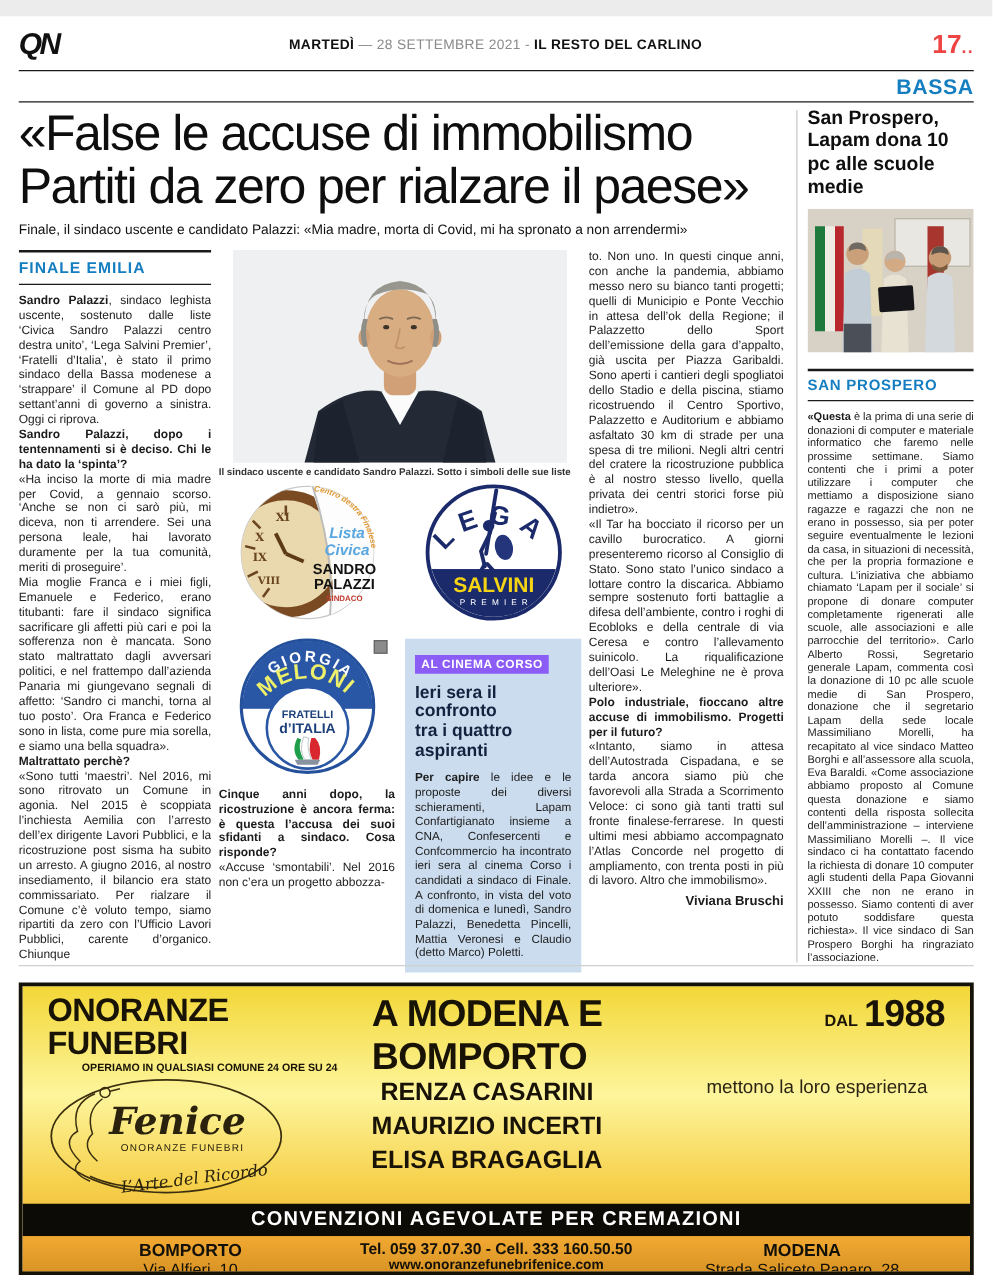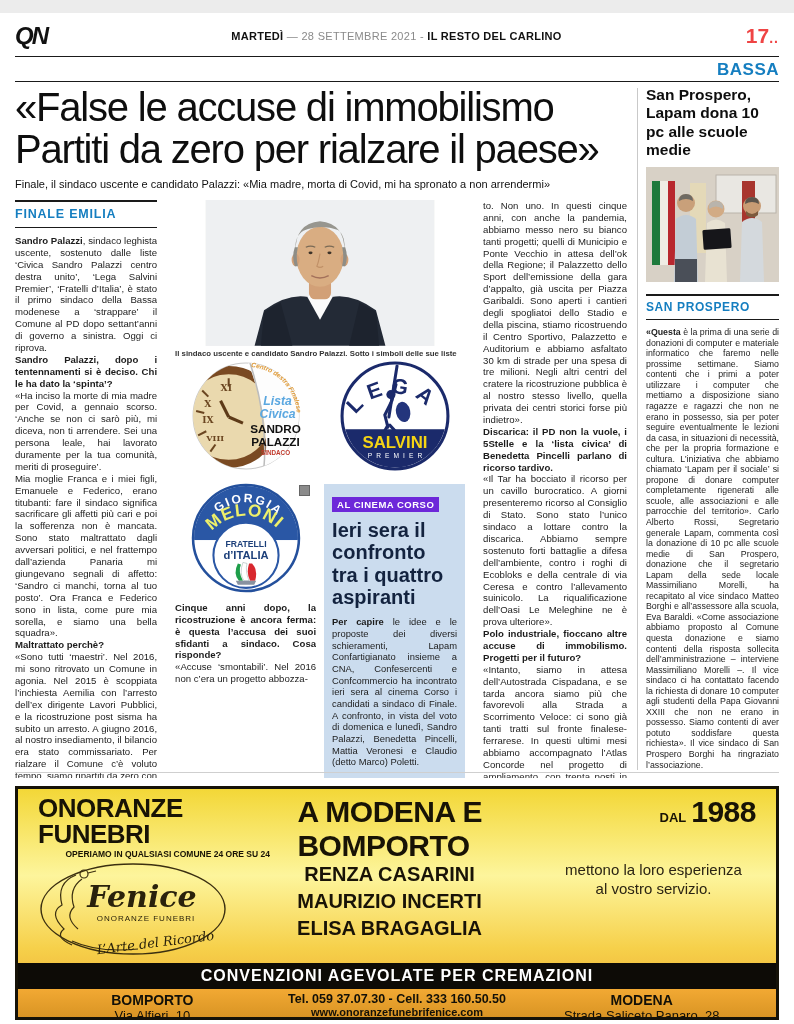--- a/index.html
+++ b/index.html
@@ -11,39 +11,39 @@
   .mh-center{flex:1;text-align:center;font-size:11px;letter-spacing:.3px;color:#8a8a8a;}
   .mh-center b{color:#111;}
   .pageno{font-size:21px;font-weight:900;color:#ef4444;}
   .pageno .dots{font-size:14px;letter-spacing:1px;}
   .rule{position:absolute;left:15px;width:764px;height:1px;background:#1a1a1a;}
   .bassa{position:absolute;right:15px;top:60px;font-size:17px;font-weight:900;letter-spacing:.5px;}
   
   .headline{position:absolute;left:15px;top:86px;width:622px;font-weight:400;font-size:40px;line-height:1.05;letter-spacing:-1.2px;color:#0e0e0e;}
   .standfirst{position:absolute;left:15px;top:178px;width:622px;font-size:11px;color:#111;white-space:nowrap;}
   
-  .main{position:absolute;left:15px;top:200px;width:612px;height:578px;display:flex;gap:18px;}
+  .main{position:absolute;left:15px;top:200px;width:612px;height:578px;display:flex;gap:6px;}
   .ncol{overflow:hidden;}
   .col1{width:154px;}
   .mid{width:290px;display:flex;flex-direction:column;}
   .col4{width:156px;}
   .kicker{border-top:2px solid #1a1a1a;border-bottom:1px solid #1a1a1a;padding:5px 0 6px;font-size:12.5px;font-weight:700;letter-spacing:.8px;margin-bottom:7px;}
   .para{margin:0;font-size:9.6px;line-height:1.24;text-align:justify;}
   .para.b{font-weight:700;}
   .byline{font-size:10.5px;font-weight:700;text-align:right;margin-top:4px;}
   .caption{font-size:7.8px;font-weight:700;color:#333;margin:3px 0 4px;white-space:nowrap;overflow:hidden;}
   .subrow{display:flex;gap:8px;}
   .subcol{width:141px;display:flex;flex-direction:column;align-items:center;}
   .logoWrap{position:relative;width:112px;}
   .badge{position:absolute;top:3px;right:-8px;width:9px;height:9px;background:#8b8b8b;border:1px solid #666;}
   .c2text{width:141px;margin-top:4px;}
   
   .box{background:#cbdcee;width:141px;box-sizing:border-box;padding:10px 8px;margin-top:8px;}
   .box-kicker{display:inline-block;color:#fff;font-size:9.5px;font-weight:700;letter-spacing:.5px;padding:2px 5px;}
-  .box-title{font-size:20px;font-weight:800;line-height:1.12;color:#13233f;margin:7px 0 8px;}
+  .box-title{font-size:14px;font-weight:800;line-height:1.12;color:#13233f;margin:7px 0 8px;}
   .box .para{font-size:9.4px;}
   
   .vdivider{position:absolute;left:637px;top:88px;width:1px;height:682px;background:#c9c9c9;}
   .sidebar{position:absolute;left:646px;top:86px;width:133px;height:688px;overflow:hidden;}
   .sb-title{font-size:15.5px;font-weight:800;line-height:1.18;color:#0e0e0e;margin-bottom:8px;}
   .sb-kicker{border-top:2px solid #1a1a1a;border-bottom:1px solid #1a1a1a;padding:4px 0 5px;font-size:12px;font-weight:700;letter-spacing:.6px;margin:8px 0 7px;}
   .sidebar .para{font-size:8.8px;line-height:1.2;}
   .hrule2{position:absolute;left:15px;top:772px;width:764px;height:1px;background:#cfcfcf;}
   
   .ad{position:absolute;left:15px;top:786px;width:764px;height:234px;box-sizing:border-box;border:3px solid #151208;background:linear-gradient(180deg,#f3d737 0%,#fdf59c 38%,#f6d04a 70%,#eda42f 100%);overflow:hidden;}
@@ -221,37 +221,36 @@
               <circle cx="51" cy="34" r="4.5" fill="#1b2a6b"></circle>
               <ellipse cx="63" cy="51" rx="7" ry="10" fill="#24357c" transform="rotate(-12 63 51)"></ellipse>
               <rect x="0" y="68" width="110" height="42" fill="#1b2a6b"></rect>
               <text x="55" y="86" text-anchor="middle" font-size="16.5" font-weight="bold" fill="#f5d414">SALVINI</text>
               <text x="57" y="96" text-anchor="middle" font-size="6.5" letter-spacing="4" fill="#fff">PREMIER</text>
             </g>
           </svg>
         </div>
 
         <div class="box">
-          <span class="box-kicker" style="background:#6d28d9;">AL CINEMA CORSO</span>
+          <span class="box-kicker" style="background:#8b5cf6;">AL CINEMA CORSO</span>
           <div class="box-title">
             <div>Ieri sera il confronto</div>
             <div>tra i quattro aspiranti</div>
           </div>
           <div>
               <p class="para"><strong>Per capire</strong> le idee e le proposte dei diversi schieramenti, Lapam Confartigianato insieme a CNA, Confesercenti e Confcommercio ha incontrato ieri sera al cinema Corso i candidati a sindaco di Finale. A confronto, in vista del voto di domenica e lunedì, Sandro Palazzi, Benedetta Pincelli, Mattia Veronesi e Claudio (detto Marco) Poletti.</p>
             </div>
         </div>
       </div>
     </div>
   </div>
 
   <div class="ncol col4">
     <div>
         <p class="para">to. Non uno. In questi cinque anni, con anche la pandemia, abbiamo messo nero su bianco tanti progetti; quelli di Municipio e Ponte Vecchio in attesa dell’ok della Regione; il Palazzetto dello Sport dell’emissione della gara d’appalto, già uscita per Piazza Garibaldi. Sono aperti i cantieri degli spogliatoi dello Stadio e della piscina, stiamo ricostruendo il Centro Sportivo, Palazzetto e Auditorium e abbiamo asfaltato 30 km di strade per una spesa di tre milioni. Negli altri centri del cratere la ricostruzione pubblica è al nostro stesso livello, quella privata dei centri storici forse più indietro».</p>
-        <p class="para b">Discarica: il PD non la vuole, i 5Stelle e la ‘lista civica’ di Benedetta Pincelli parlano di ricorso tardivo.</p>
         <p class="para">«Il Tar ha bocciato il ricorso per un cavillo burocratico. A giorni presenteremo ricorso al Consiglio di Stato. Sono stato l’unico sindaco a lottare contro la discarica. Abbiamo sempre sostenuto forti battaglie a difesa dell’ambiente, contro i roghi di Ecobloks e della centrale di via Ceresa e contro l’allevamento suinicolo. La riqualificazione dell’Oasi Le Meleghine ne è prova ulteriore».</p>
         <p class="para b">Polo industriale, fioccano altre accuse di immobilismo. Progetti per il futuro?</p>
         <p class="para">«Intanto, siamo in attesa dell’Autostrada Cispadana, e se tarda ancora siamo più che favorevoli alla Strada a Scorrimento Veloce: ci sono già tanti tratti sul fronte finalese-ferrarese. In questi ultimi mesi abbiamo accompagnato l’Atlas Concorde nel progetto di ampliamento, con trenta posti in più di lavoro. Altro che immobilismo».</p>
       </div>
     <div class="byline">Viviana Bruschi</div>
   </div>
 </div>
 
 <div class="vdivider"></div>
 
@@ -320,21 +319,20 @@
       <text x="108" y="60" text-anchor="middle" font-size="8" letter-spacing="1" fill="#2a220c">ONORANZE FUNEBRI</text>
       <text x="118" y="86" text-anchor="middle" font-family="DejaVu Serif,serif" font-style="italic" font-size="13" fill="#2a220c" transform="rotate(-7 118 86)">L’Arte del Ricordo</text>
     </svg>
     <div class="ad-names">
       <div>RENZA CASARINI</div>
       <div>MAURIZIO INCERTI</div>
       <div>ELISA BRAGAGLIA</div>
     </div>
     <div class="ad-slogan">
       <div>mettono la loro esperienza</div>
-      <div>al vostro servizio.</div>
     </div>
   </div>
   <div class="ad-bar">CONVENZIONI AGEVOLATE PER CREMAZIONI</div>
   <div class="ad-foot">
     <div>
       <div class="af-city">BOMPORTO</div>
       <div class="af-addr">Via Alfieri, 10</div>
 
     </div>
     <div>

